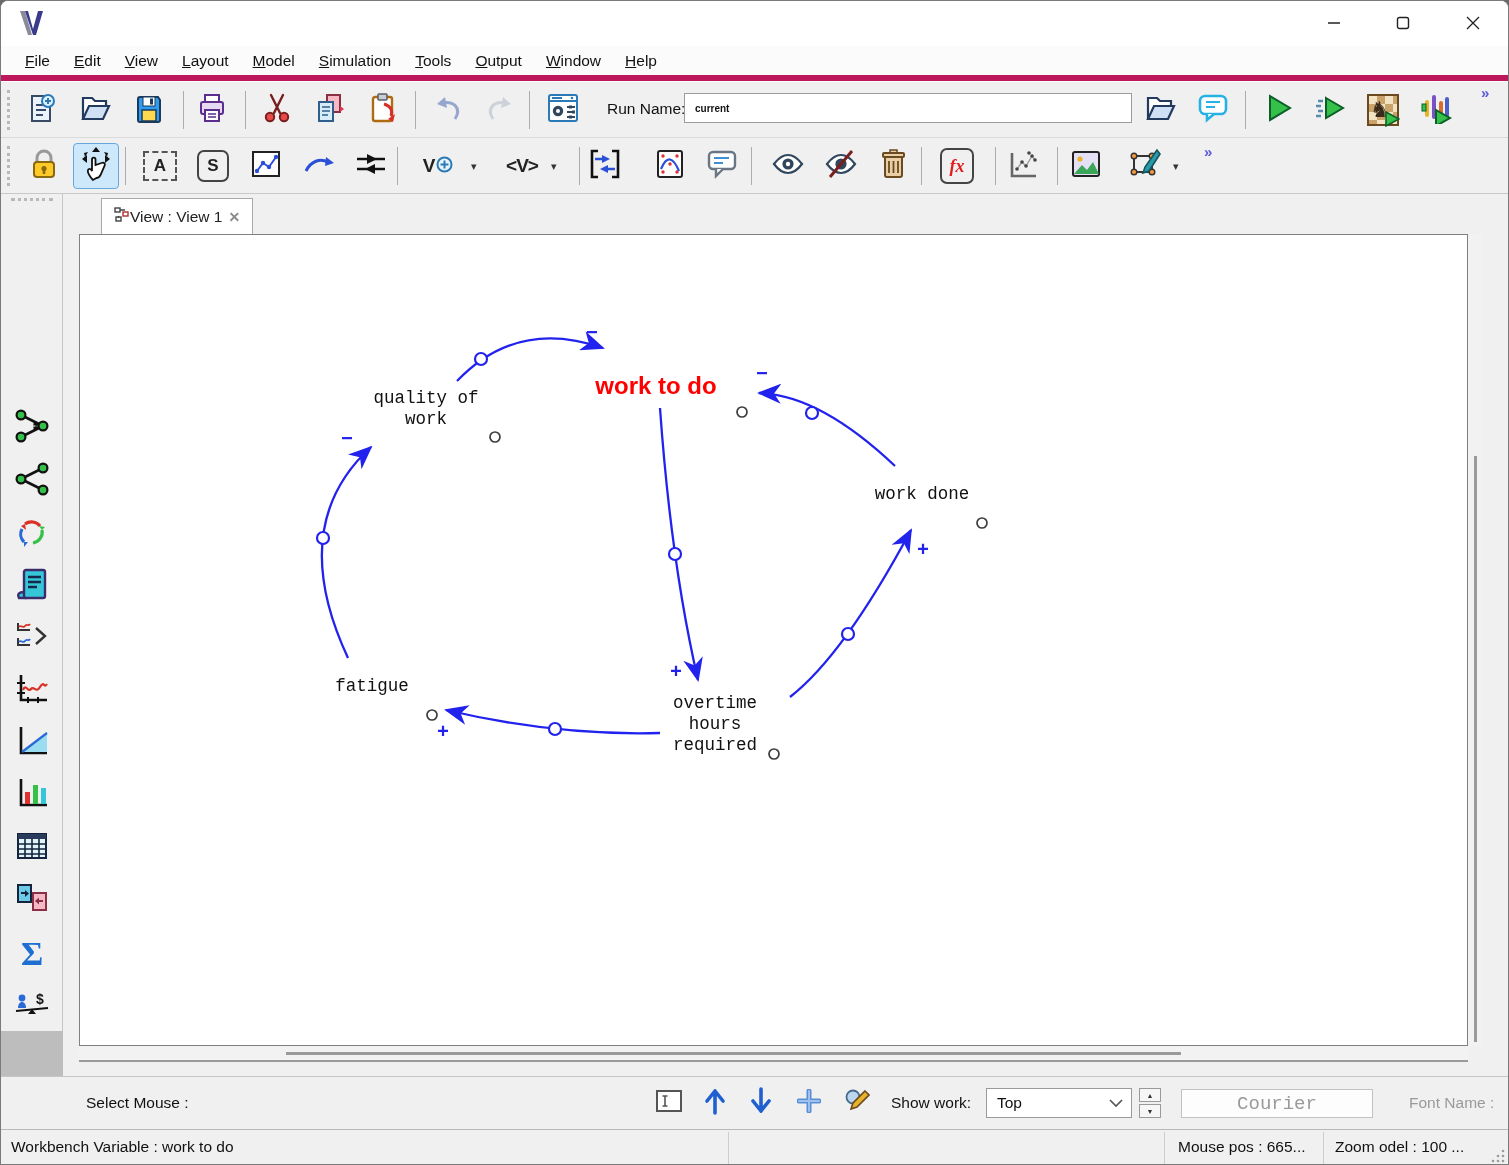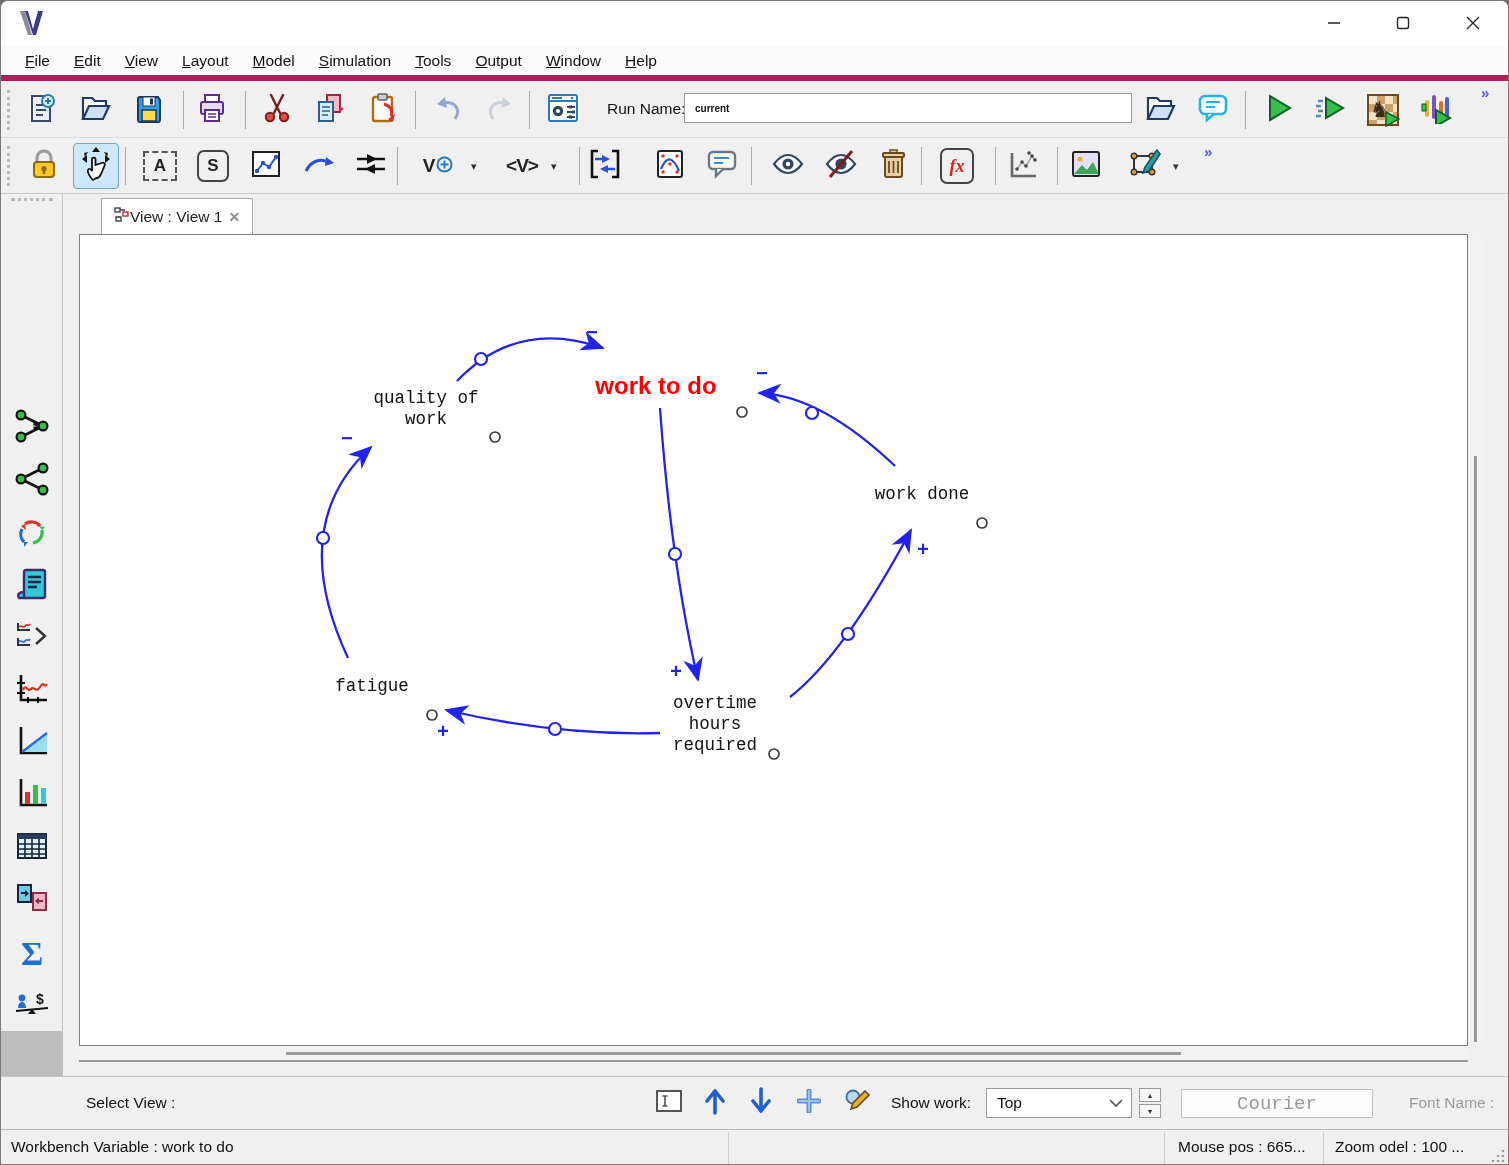--- a/index.html
+++ b/index.html
@@ -572,21 +572,21 @@
     </div>
     <div class="hscroll">
         <div class="hthumb"></div>
       </div>
     <div class="vscroll">
         <div class="vthumb"></div>
       </div>
   </div>
 
   <div class="bottombar">
-    <span class="bb-label" style="left:85px">Select View :</span>
+    <span class="bb-label" style="left:85px">Select Mouse :</span>
     <div class="bb-icon" style="left:653px">
         <span><svg width="26" height="22" viewBox="0 0 26 22">
             <rect x="1" y="1" width="24" height="20" fill="#fff" stroke="#555" stroke-width="2"></rect>
             <path d="M9 6v10M6.5 6h5M6.5 16h5" stroke="#555" stroke-width="1.6"></path>
           </svg></span>
       </div>
     <div class="bb-icon" style="left:699px">
         <span><svg width="26" height="28" viewBox="0 0 26 28">
             <path d="M13 26V6M13 4L5 14M13 4l8 10" stroke="#1f5fd0" stroke-width="3.6" fill="none" stroke-linecap="round"></path>
           </svg></span>

